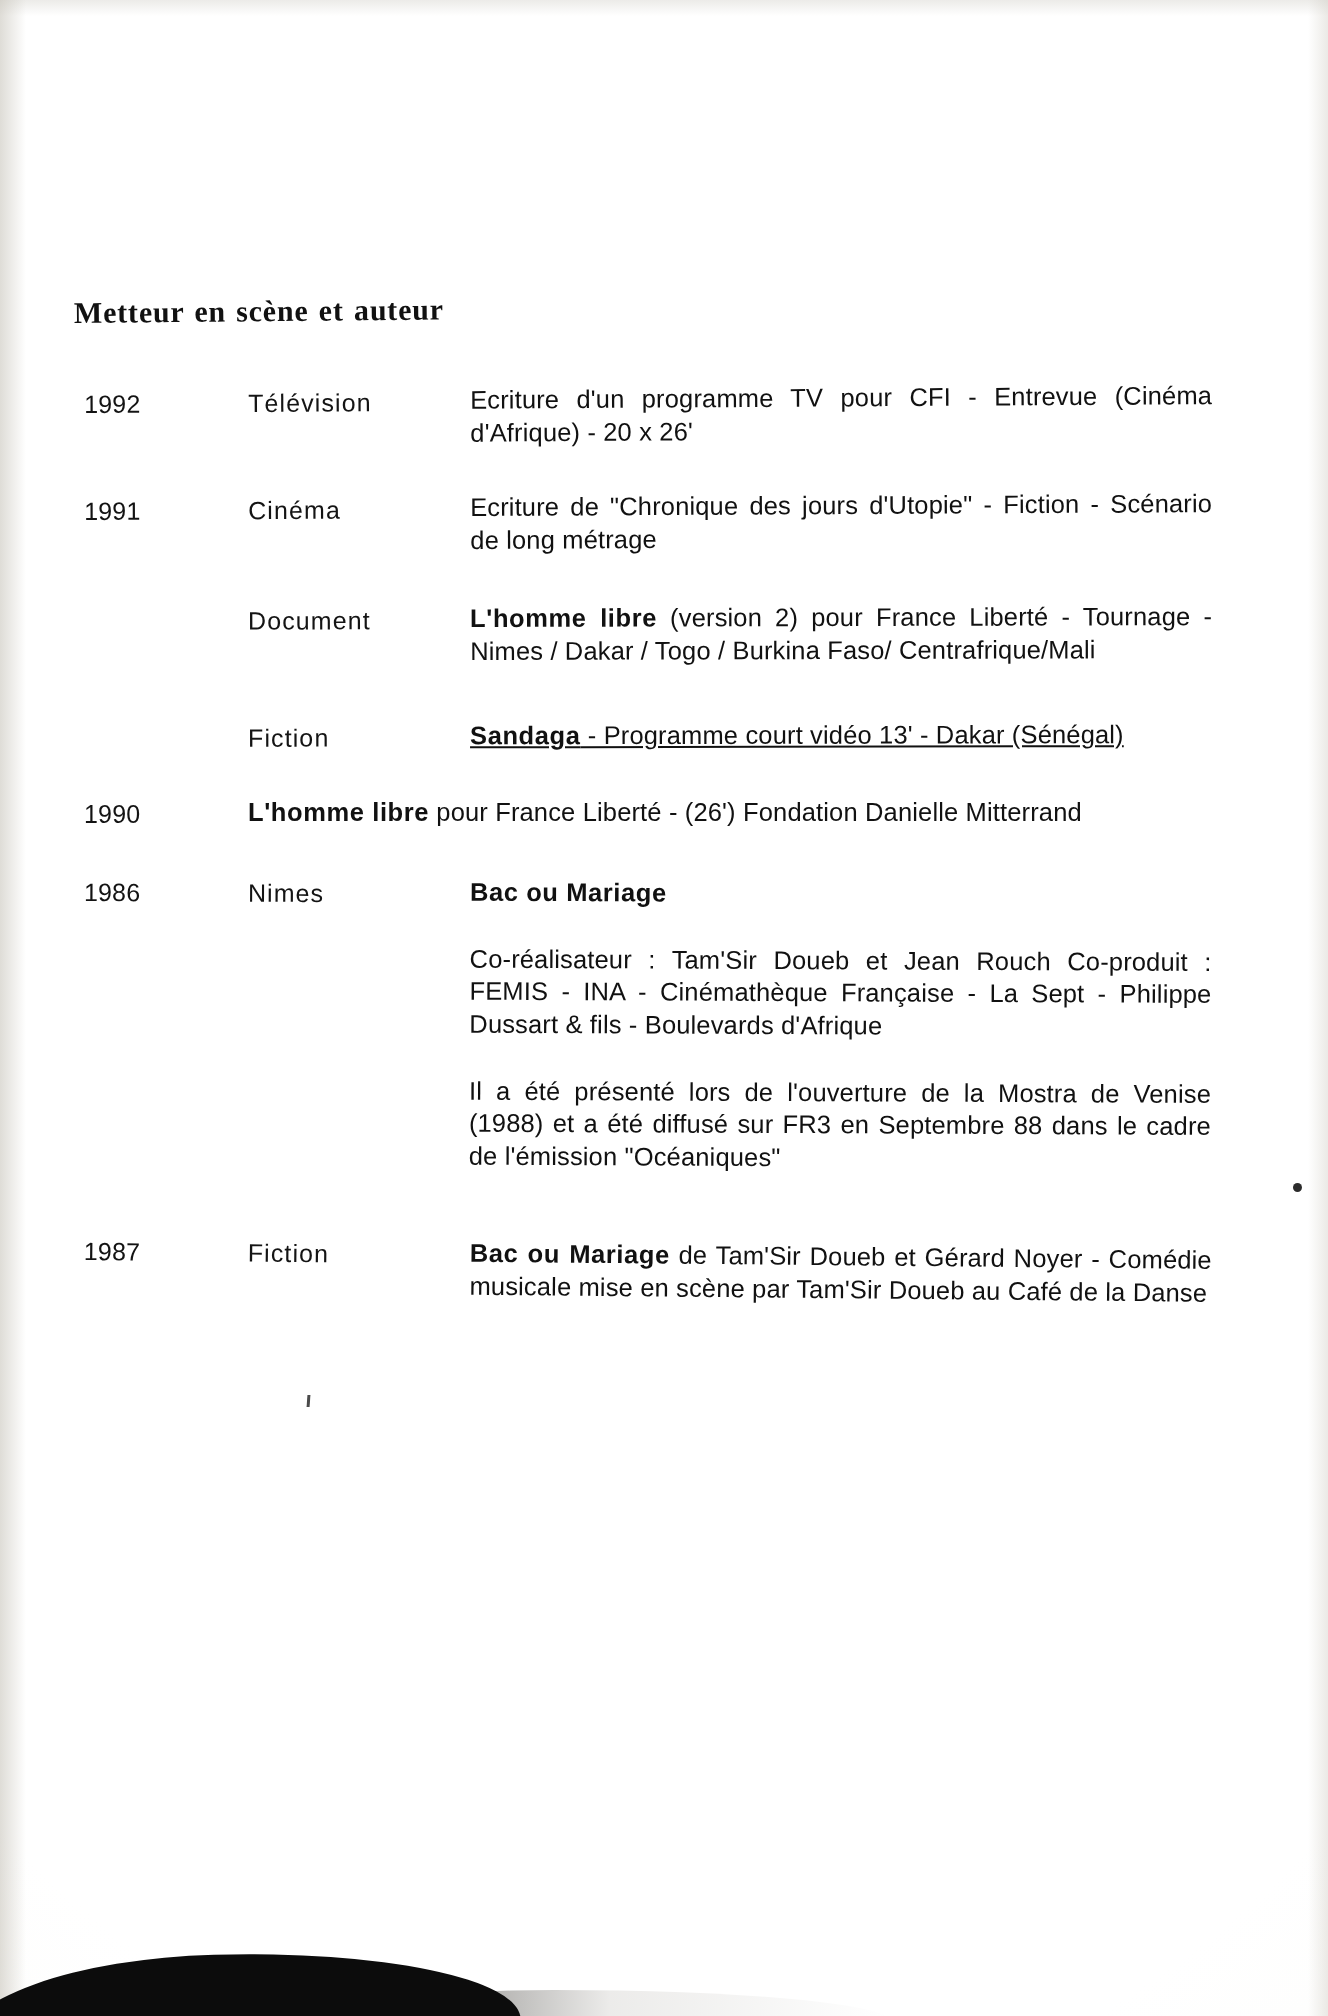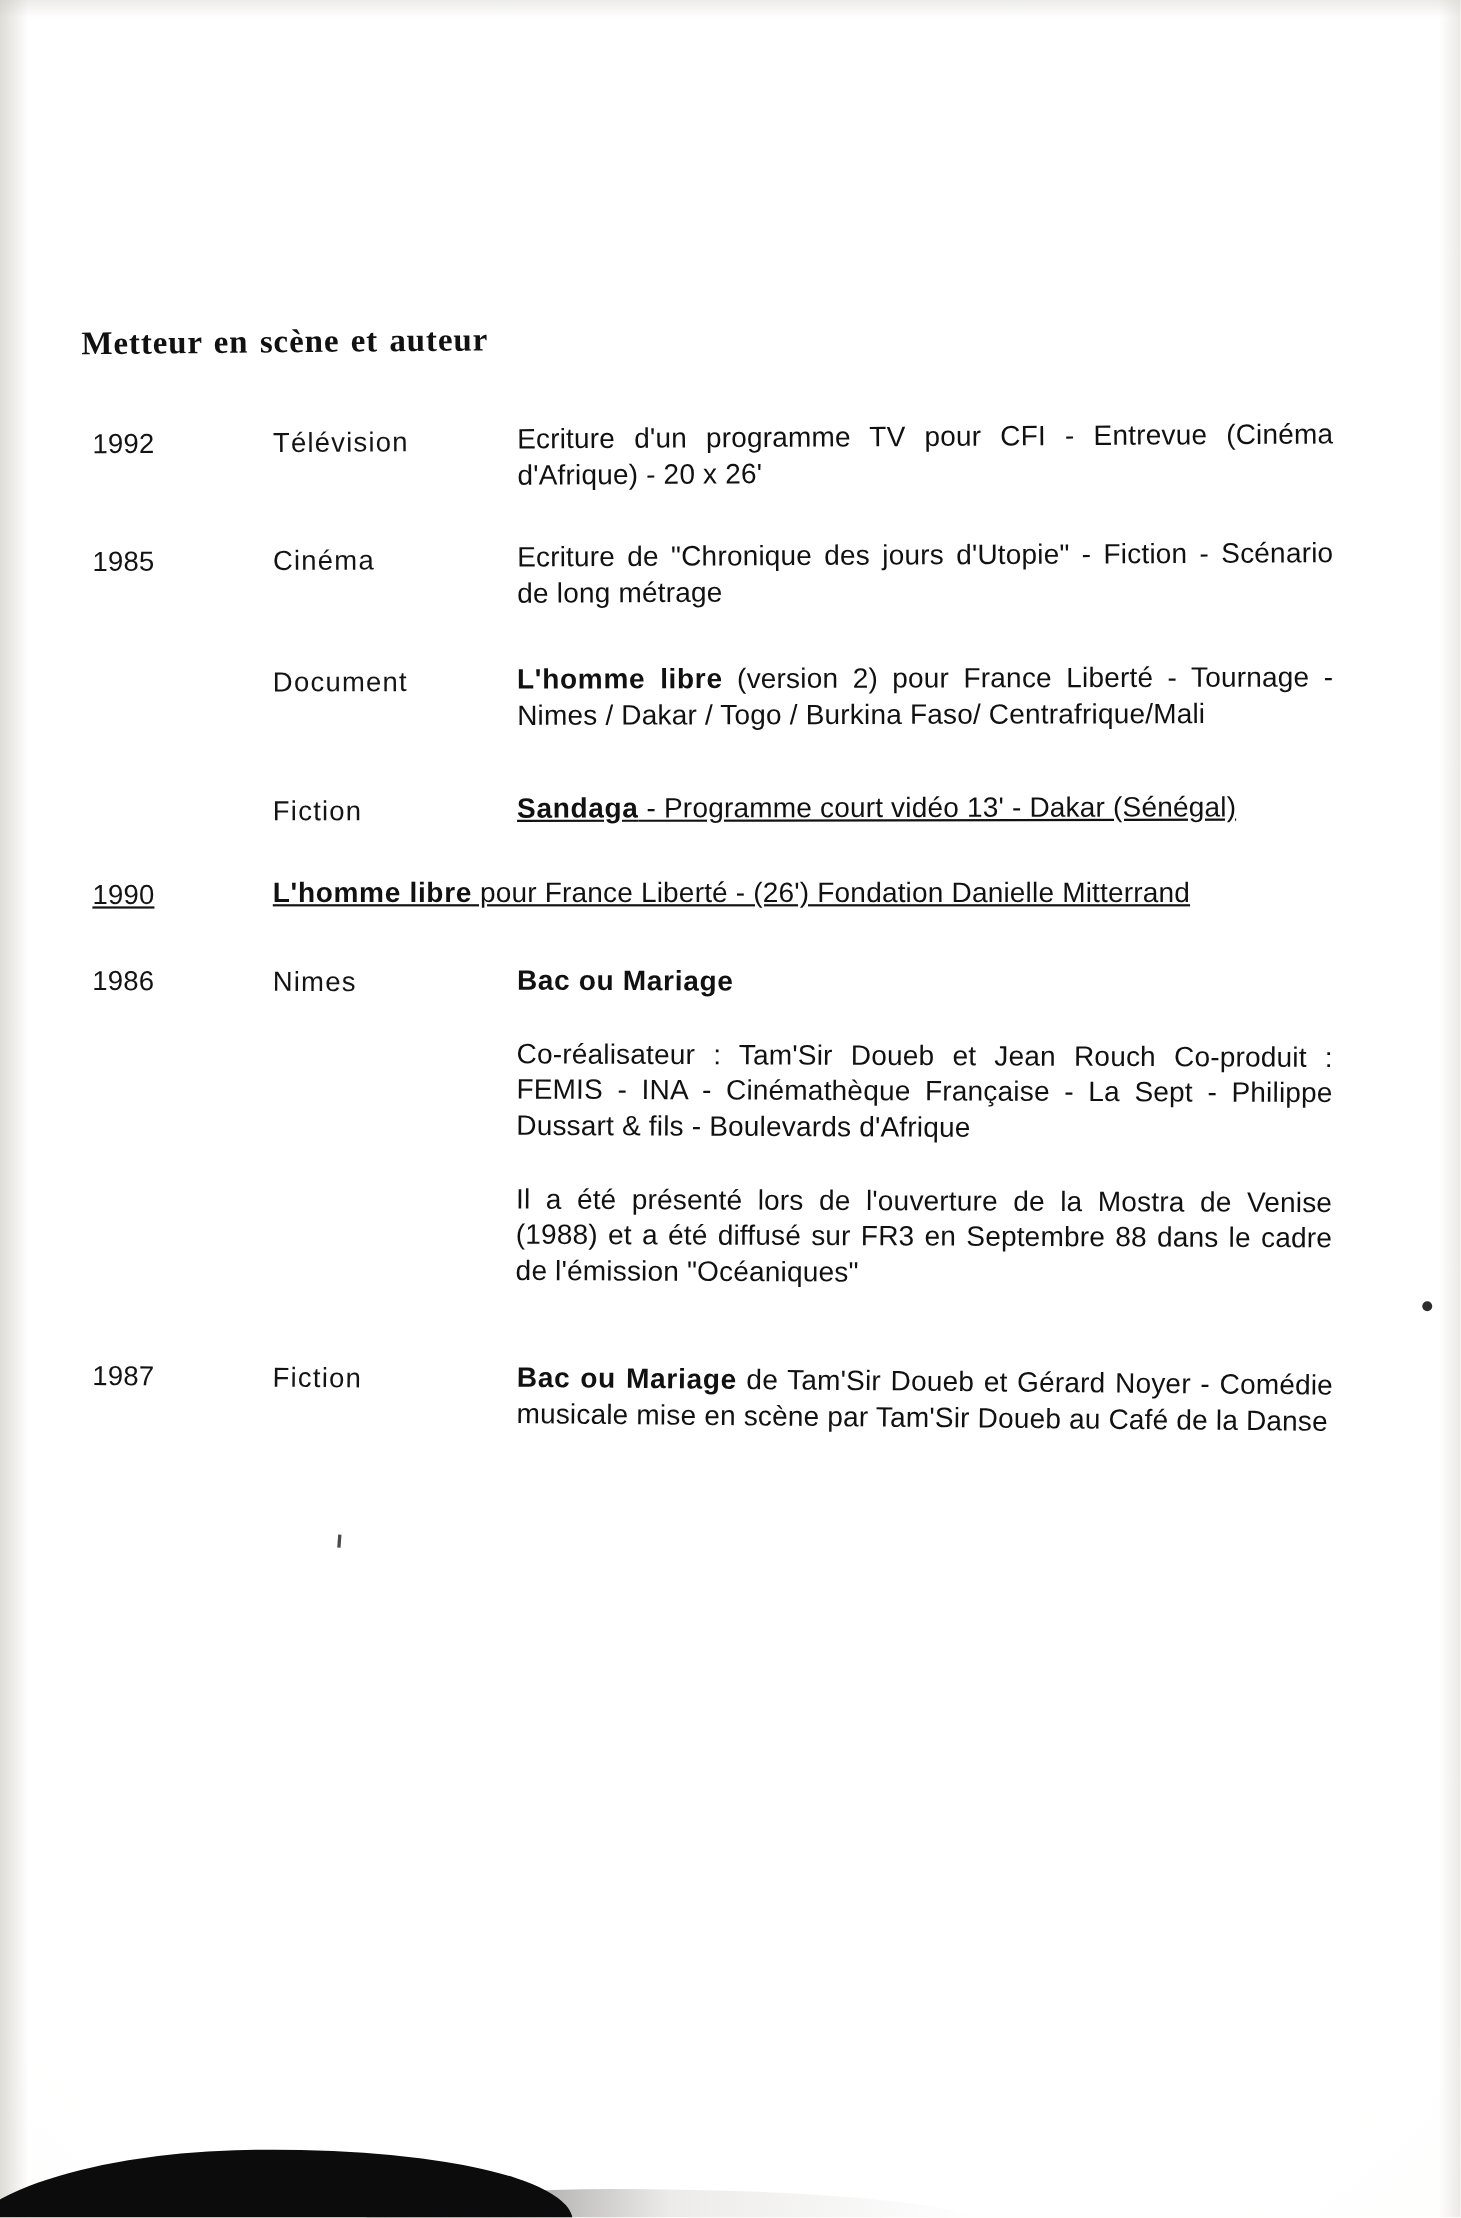--- a/index.html
+++ b/index.html
@@ -180,41 +180,41 @@
 
     <div class="entries">
         <div class="entry" data-skew="-0.35" style="margin-top: 0px; transform: rotate(-0.35deg);">
           <div class="col-year">1992</div>
           <div class="col-type">Télévision</div>
           <div class="col-desc">
             <div class="blk" style="text-align-last: left;"><span>Ecriture d'un programme TV pour CFI - Entrevue (Cinéma d'Afrique) - 20 x 26'</span></div>
           </div>
         </div>
         <div class="entry" data-skew="-0.3" style="margin-top: 42px; transform: rotate(-0.3deg);">
-          <div class="col-year">1985</div>
+          <div class="col-year">1991</div>
           <div class="col-type">Cinéma</div>
           <div class="col-desc">
             <div class="blk" style="text-align-last: left;"><span>Ecriture de "Chronique des jours d'Utopie" - Fiction - Scénario de long métrage</span></div>
           </div>
         </div>
         <div class="entry" data-skew="-0.15" style="margin-top: 44px; transform: rotate(-0.15deg);">
           <div class="col-year"></div>
           <div class="col-type">Document</div>
           <div class="col-desc">
             <div class="blk" style="text-align-last: left;"><b>L'homme libre</b><span> (version 2) pour France Liberté - Tournage - Nimes / Dakar / Togo / Burkina Faso/ Centrafrique/Mali</span></div>
           </div>
         </div>
         <div class="entry" data-skew="-0.1" style="margin-top: 52px; transform: rotate(-0.1deg);">
           <div class="col-year"></div>
           <div class="col-type">Fiction</div>
           <div class="col-desc">
             <div class="blk" style="text-align-last: left; text-decoration: underline;"><b>Sandaga</b><span> - Programme court vidéo 13' - Dakar (Sénégal)</span></div>
           </div>
         </div>
-        <div class="entry" data-skew="0" style="margin-top: 42px; transform: rotate(0deg); text-decoration: underline;">
+        <div class="entry" data-skew="0" style="margin-top: 42px; transform: rotate(0deg);">
           <div class="col-year">1990</div>
           <div class="col-desc">
             <div class="blk" style="text-align-last: left;"><b>L'homme libre</b><span> pour France Liberté - (26') Fondation Danielle Mitterrand</span></div>
           </div>
         </div>
         <div class="entry" data-skew="0.25" style="margin-top: 44px; transform: rotate(0.25deg);">
           <div class="col-year">1986</div>
           <div class="col-type">Nimes</div>
           <div class="col-desc">
             <div class="blk"><b>Bac ou Mariage</b></div>

